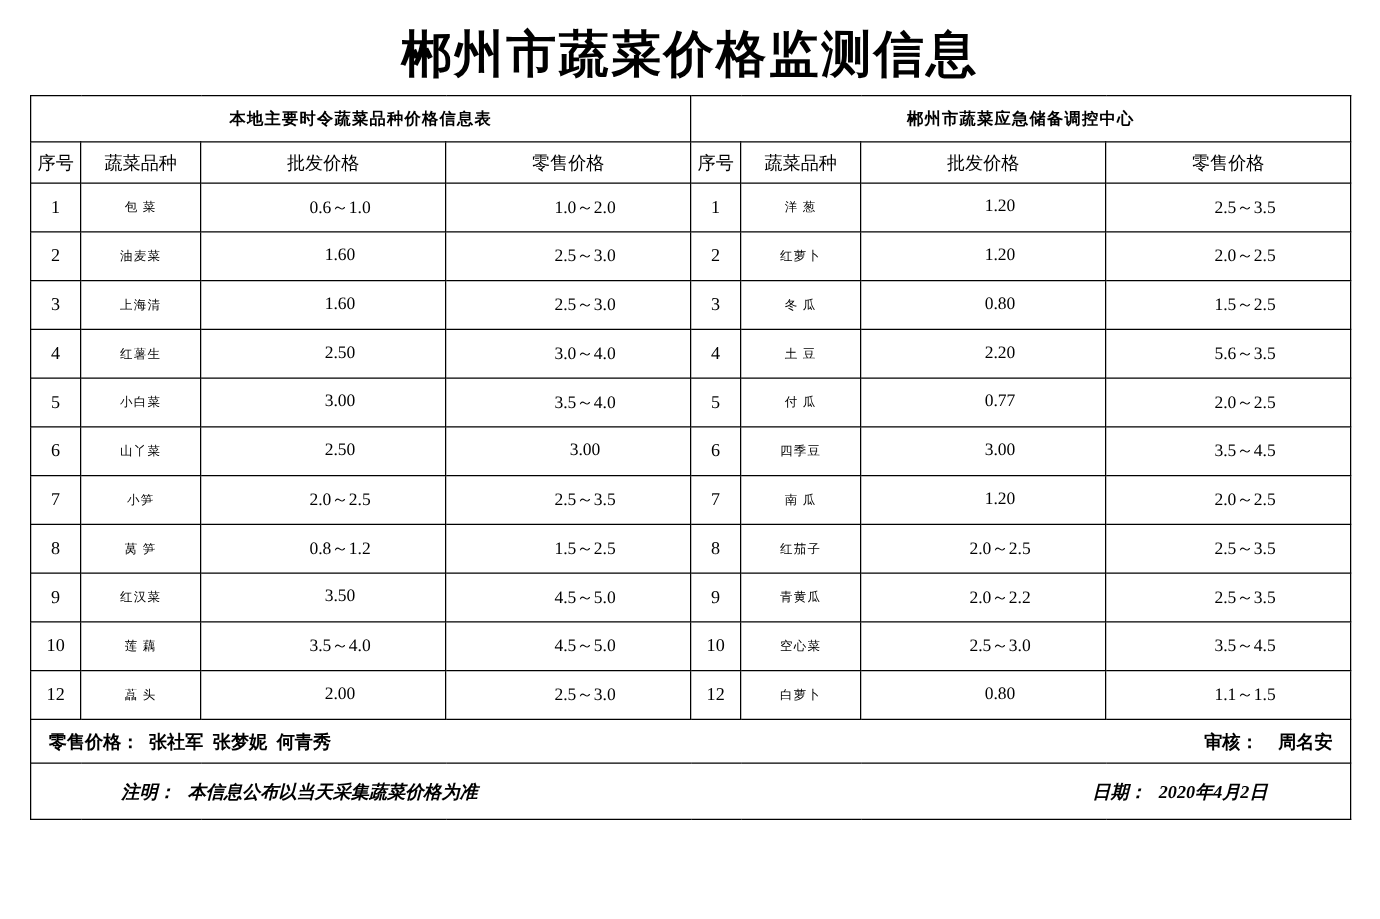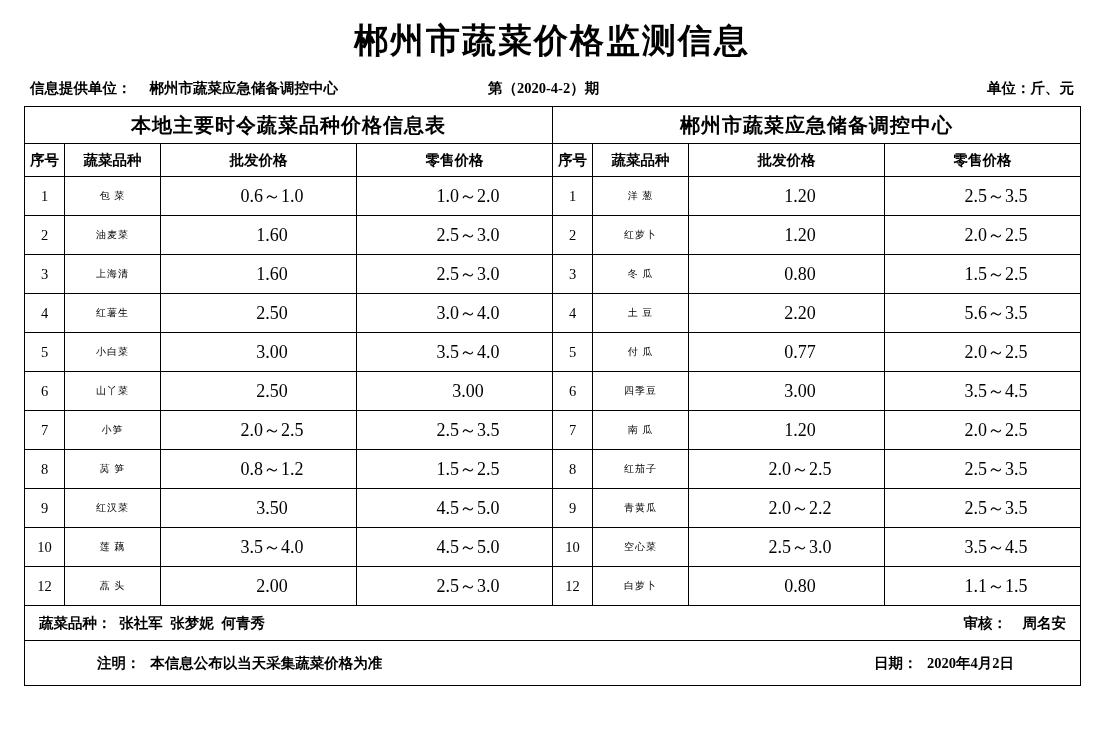--- a/index.html
+++ b/index.html
@@ -18,21 +18,21 @@
     position: relative;
     width: 1104px;
     height: 735px;
     box-sizing: border-box;
   }
   
   .title {
     text-align: center;
     font-family: "Liberation Serif", serif;
     font-weight: bold;
-    font-size: 34px;
+    font-size: 40px;
     letter-spacing: 2px;
     padding-top: 22px;
     padding-bottom: 10px;
     line-height: 1.1;
   }
   
   .meta-row {
     display: flex;
     align-items: center;
     font-size: 14.5px;
@@ -61,44 +61,44 @@
     margin: 0 24px;
     table-layout: fixed;
   }
   table.main td, table.main th {
     border: 1px solid #000000;
     text-align: center;
     vertical-align: middle;
     font-family: "Liberation Serif", serif;
   }
   .section-head {
-    font-size: 20px;
+    font-size: 13px;
     font-weight: bold;
     height: 34px;
     letter-spacing: 1px;
     margin-top: 23px;
   }
   .col-head {
     font-size: 14.5px;
-    font-weight: bold;
+    font-weight: normal;
     height: 30px;
   }
   .cell {
     height: 36px;
     font-size: 14.5px;
   }
   .cell-idx {
     font-size: 14.5px;
   }
   .cell-name {
     font-size: 10px;
     letter-spacing: 1px;
   }
   .cell-price {
-    font-size: 18px;
+    font-size: 14px;
     padding-left: 28px;
   }
   
   .footer-row td {
     height: 34px;
   }
   .footer-inner {
     display: flex;
     align-items: center;
     font-size: 14.5px;
@@ -111,38 +111,33 @@
   .footer-inner .right { margin-left: auto; white-space: nowrap; }
   .collect-names span { margin-left: 4px; }
   .note-inner {
     display: flex;
     align-items: center;
     font-size: 14.5px;
     font-weight: bold;
     padding: 0 14px;
     width: 100%;
     box-sizing: border-box;
+    font-style: italic;
   }
   .note-inner .note-left { margin-left: 58px; }
   .note-inner .note-right { margin-left: auto; margin-right: 52px; white-space: nowrap; }
   .note-label { margin-right: 6px; }
 </style>
 </head>
 <body>
 
 <div class="page">
 
   <div class="title">郴州市蔬菜价格监测信息</div>
 
-  <div class="meta-row">
-    <span class="meta-provider-label">信息提供单位：</span>
-    <span class="meta-provider-value">郴州市蔬菜应急储备调控中心</span>
-    <span class="meta-period">第（2020-4-2）期</span>
-    <span class="meta-unit">单位：斤、元</span>
-  </div>
 
   <table class="main">
     <colgroup>
       <col style="width:40px">
       <col style="width:96px">
       <col style="width:196px">
       <col style="width:196px">
       <col style="width:40px">
       <col style="width:96px">
       <col style="width:196px">
@@ -272,21 +267,21 @@
         <td class="cell cell-idx">12</td>
         <td class="cell cell-name">白萝卜</td>
         <td class="cell cell-price">0.80</td>
         <td class="cell cell-price">1.1～1.5</td>
       </tr>
 
       <tr class="footer-row">
         <td colspan="8" style="padding:0">
           <div class="footer-inner">
             <span class="left collect-names">
-              <span style="margin-left:0">蔬菜品种：</span>
+              <span style="margin-left:0">零售价格：</span>
               <span>张社军</span>
               <span>张梦妮</span>
               <span>何青秀</span>
             </span>
             <span class="right">
               <span>审核：</span>
               <span style="margin-left:12px">周名安</span>
             </span>
           </div>
         </td>

